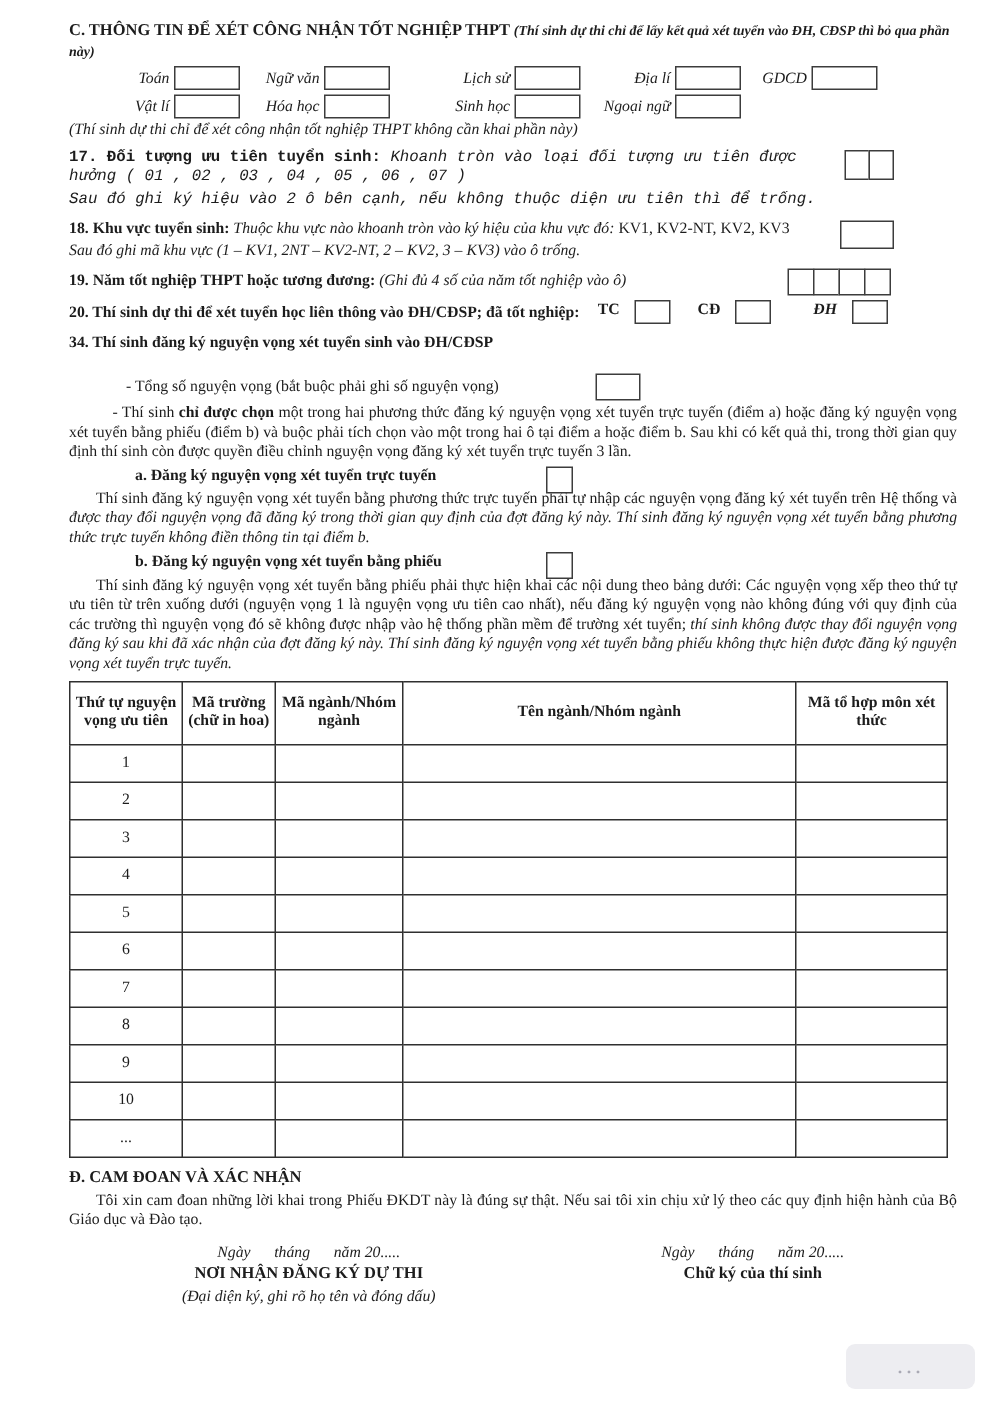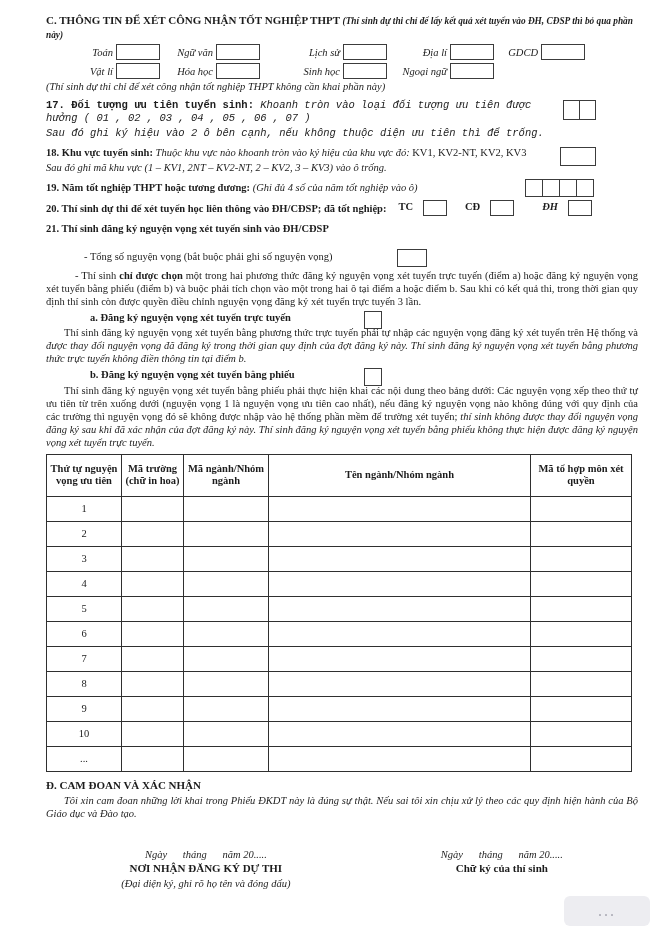--- a/index.html
+++ b/index.html
@@ -62,21 +62,21 @@
   .opt-row .optcell:nth-child(2){ margin-left:18px; }
   .opt-row .optcell:nth-child(3){ margin-left:28px;font-style:italic; }
 
   
   table.wish { border-collapse:collapse; width:576px; margin-top:5px; table-layout:fixed; }
   table.wish th, table.wish td { border:1px solid #2f2f2f; padding:1px 3px; box-sizing:border-box; }
   table.wish th { font-weight:bold; text-align:center; font-size:10.5px; line-height:1.15; height:42px; vertical-align:middle; }
   table.wish td { height:25px; }
   table.wish td.ord { text-align:center; }
 
-  .sig-wrap { display:flex; margin-top:28px; }
+  .sig-wrap { display:flex; margin-top:9px; }
   .sig-col { text-align:center; }
   .sig-col.left { width:54%; }
   .sig-col.right { width:46%; }
   .sig-date { font-style:italic; white-space:pre; }
   .sig-title { font-weight:bold; font-size:11px; margin-top:1px; }
   .sig-note { font-style:italic; margin-top:1px; }
 
   .watermark {
     position:absolute; right:10px; bottom:8px;
     width:86px; height:30px; border-radius:6px;
@@ -188,21 +188,21 @@
         <span class="optlabel">CĐ</span>
         <span class="optbox"></span>
       </span>
         <span class="optcell">
         <span class="optlabel">ĐH</span>
         <span class="optbox"></span>
       </span>
       </span>
   </div>
 
-  <div class="b mt6">21. Thí sinh đăng ký nguyện vọng xét tuyển sinh vào ĐH/CĐSP</div>
+  <div class="b mt6">34. Thí sinh đăng ký nguyện vọng xét tuyển sinh vào ĐH/CĐSP</div>
 
   <div class="total-line">
     <span>- Tổng số nguyện vọng (bắt buộc phải ghi số nguyện vọng)</span>
     <span class="fbox total-box"></span>
   </div>
 
   <div class="para dash">
     <span>- Thí sinh </span><span class="b">chỉ được chọn</span><span> một trong hai phương thức đăng ký nguyện vọng xét tuyển trực tuyến (điểm a) hoặc đăng ký nguyện vọng xét tuyển bằng phiếu (điểm b) và buộc phải tích chọn vào một trong hai ô tại điểm a hoặc điểm b. Sau khi có kết quả thi, trong thời gian quy định thí sinh còn được quyền điều chỉnh nguyện vọng đăng ký xét tuyển trực tuyến 3 lần.</span>
   </div>
 
@@ -229,21 +229,21 @@
         <col style="width:85px;">
         <col style="width:262px;">
         <col style="width:101px;">
     </colgroup>
     <thead>
       <tr>
         <th>Thứ tự nguyện vọng ưu tiên</th>
         <th>Mã trường (chữ in hoa)</th>
         <th>Mã ngành/Nhóm ngành</th>
         <th>Tên ngành/Nhóm ngành</th>
-        <th>Mã tổ hợp môn xét quyền</th>
+        <th>Mã tổ hợp môn xét thức</th>
       </tr>
     </thead>
     <tbody>
 
     <tr>
         <td class="ord">1</td>
         <td></td>
         <td></td>
         <td></td>
         <td></td>
@@ -315,21 +315,21 @@
         <td class="ord">...</td>
         <td></td>
         <td></td>
         <td></td>
         <td></td>
       </tr>
       </tbody>
   </table>
 
   <div class="sec-title mt7">Đ. CAM ĐOAN VÀ XÁC NHẬN</div>
-  <div class="para" style="margin-top:2px;font-style:italic;">Tôi xin cam đoan những lời khai trong Phiếu ĐKDT này là đúng sự thật. Nếu sai tôi xin chịu xử lý theo các quy định hiện hành của Bộ Giáo dục và Đào tạo.</div>
+  <div class="para" style="margin-top:2px;">Tôi xin cam đoan những lời khai trong Phiếu ĐKDT này là đúng sự thật. Nếu sai tôi xin chịu xử lý theo các quy định hiện hành của Bộ Giáo dục và Đào tạo.</div>
 
   <div class="sig-wrap">
     <div class="sig-col left">
       <div class="sig-date">Ngày      tháng      năm 20.....</div>
       <div class="sig-title">NƠI NHẬN ĐĂNG KÝ DỰ THI</div>
       <div class="sig-note">(Đại diện ký, ghi rõ họ tên và đóng dấu)</div>
     </div>
     <div class="sig-col right">
       <div class="sig-date">Ngày      tháng      năm 20.....</div>
       <div class="sig-title">Chữ ký của thí sinh</div>

